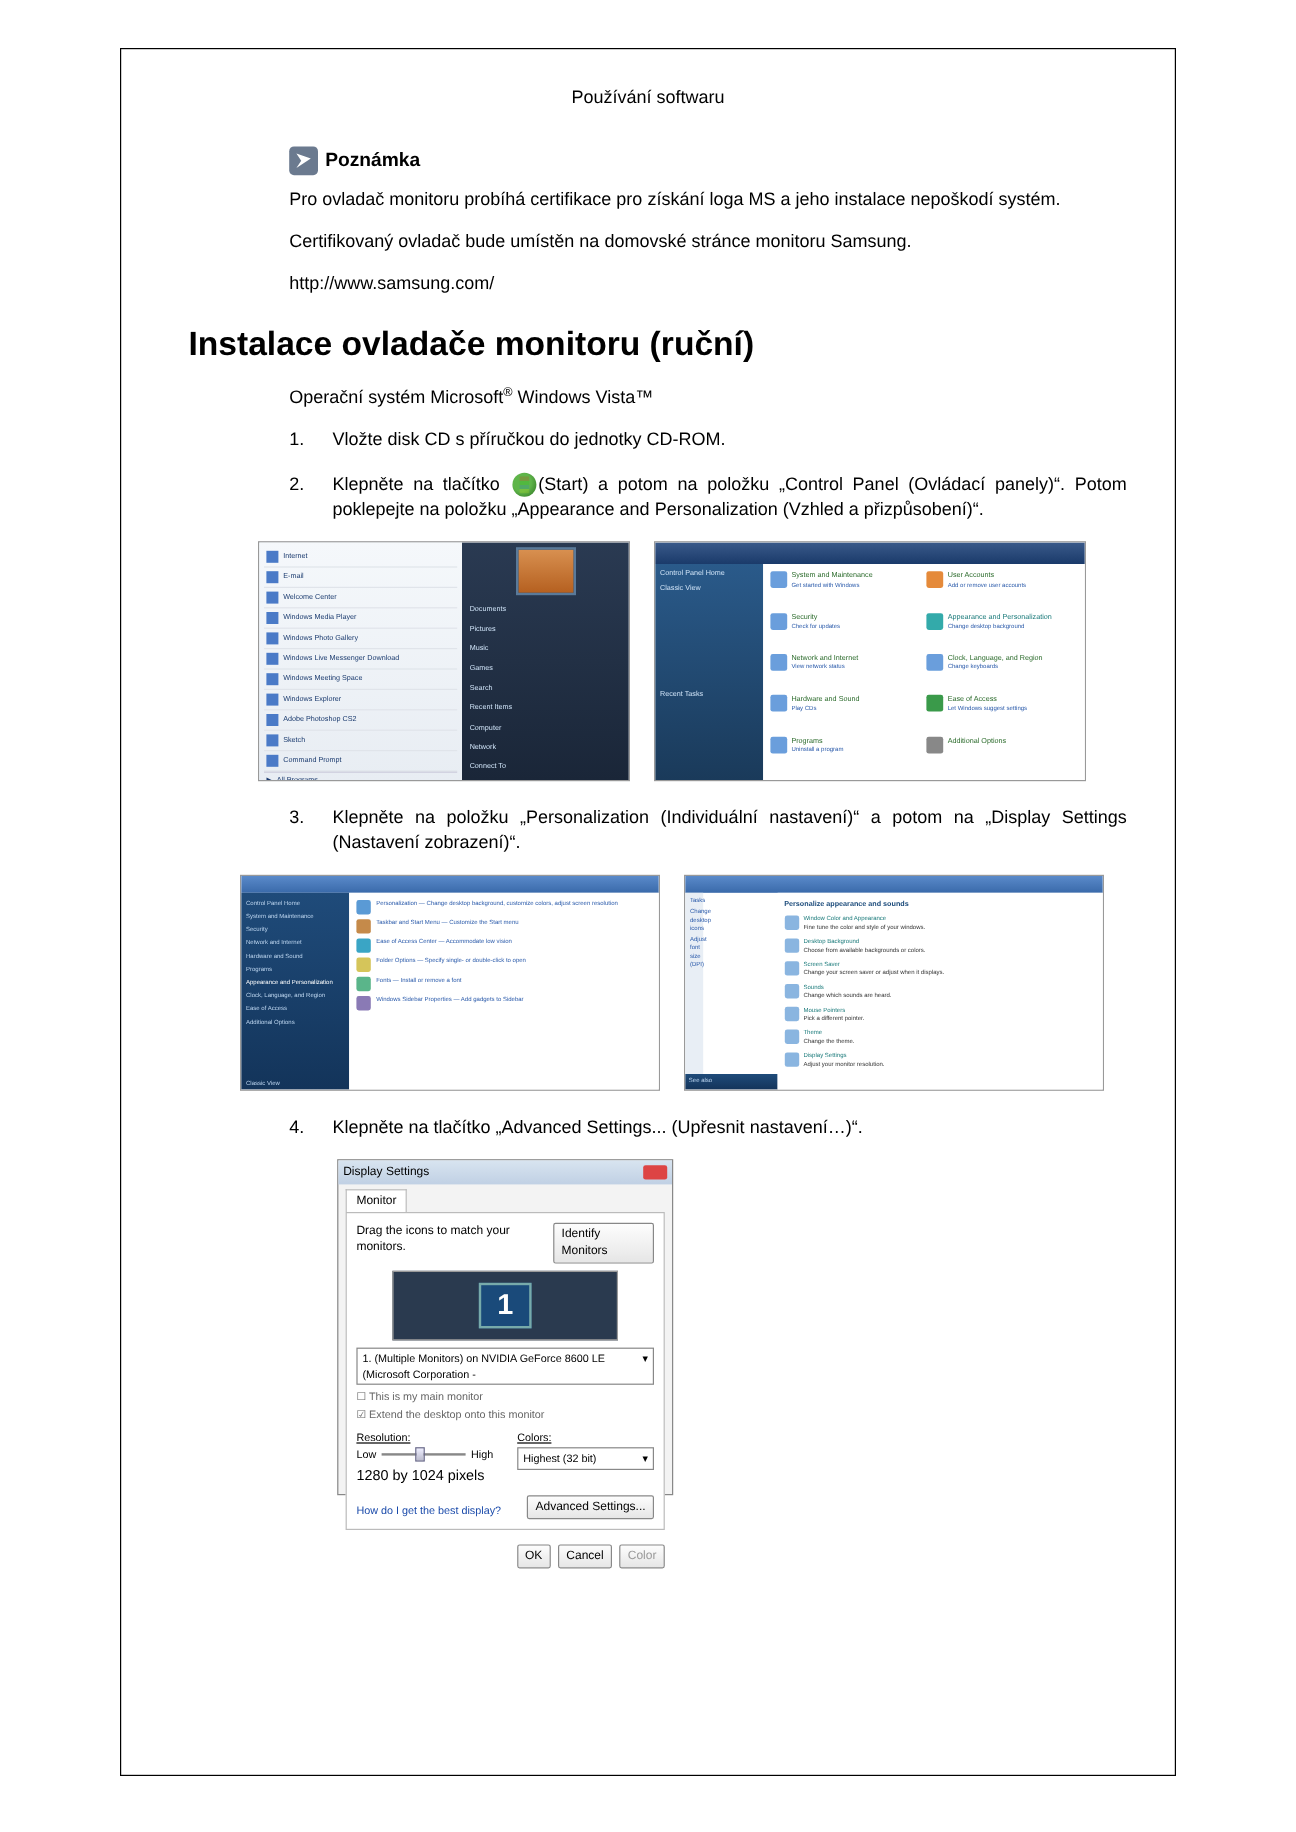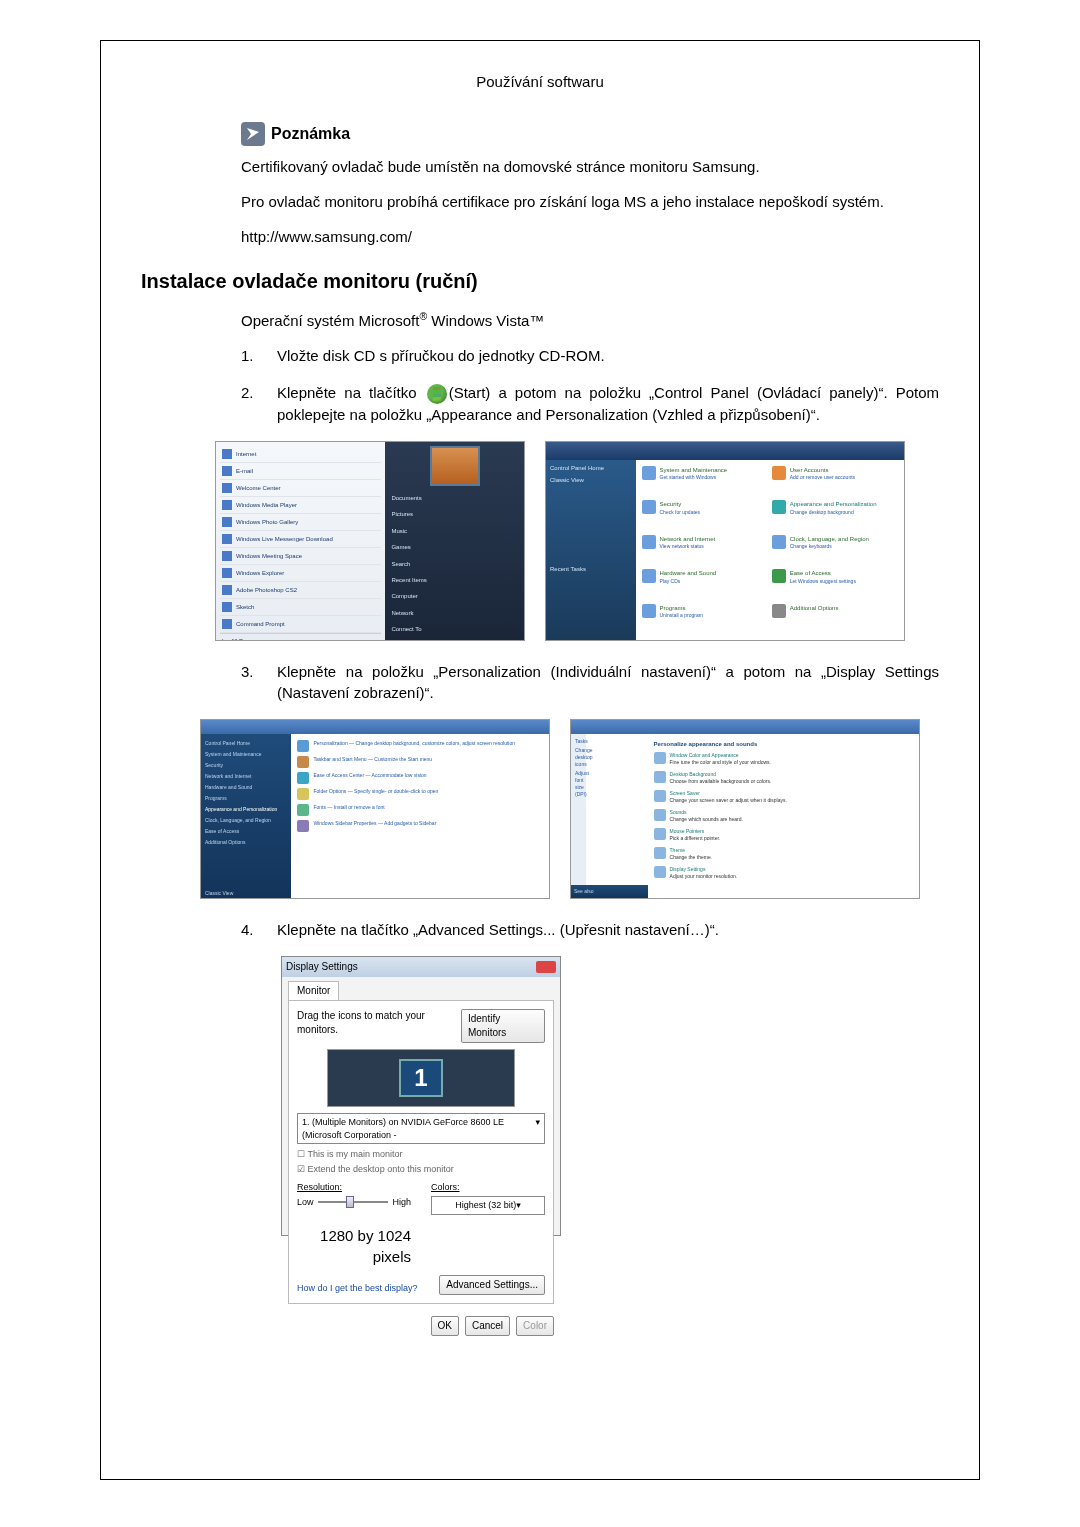--- a/index.html
+++ b/index.html
@@ -50,23 +50,23 @@
       font-weight: bold;
     }
     .note-label {
       font-weight: bold;
       font-size: 16px;
     }
     .note-text {
       margin-bottom: 14px;
     }
     h2.section-title {
-      font-size: 20px;
+      font-size: 28px;
       font-weight: bold;
-      margin: 20px 0 14px 0;
+      margin: 20px 0 14px 16px;
     }
     .indented {
       margin-left: 100px;
     }
     .paragraph {
       margin-bottom: 14px;
       text-align: justify;
     }
     ol.steps {
       margin-left: 100px;
@@ -302,21 +302,21 @@
       justify-content: center;
       font-size: 24px;
       font-weight: bold;
     }
     .ss-display .dropdown {
       border: 1px solid #888;
       padding: 2px 4px;
       font-size: 9px;
       margin: 4px 0;
       display: flex;
-      justify-content: center;
+      justify-content: space-between;
     }
     .ss-display .check { font-size: 9px; color: #666; margin: 2px 0; }
     .ss-display .slider-row {
       display: flex;
       gap: 20px;
       margin-top: 6px;
       font-size: 9px;
     }
     .ss-display .slider-col { flex: 1; }
     .ss-display .slider-col .lbl { text-decoration: underline; }
@@ -327,21 +327,21 @@
       font-size: 9px;
       margin-top: 2px;
     }
     .ss-display .track {
       flex: 1; height: 2px; background: #888; position: relative;
     }
     .ss-display .thumb {
       position: absolute; left: 40%; top: -5px; width: 8px; height: 12px;
       background: linear-gradient(#eef,#bbc); border: 1px solid #668;
     }
-    .ss-display .res-txt { text-align: right; font-size: 15px; margin-top: 16px; }
+    .ss-display .res-txt { text-align: left; font-size: 12px; margin-top: 2px; }
     .ss-display .link { color: #1a4aaa; font-size: 9px; }
     .ss-display .foot {
       display: flex;
       justify-content: flex-end;
       gap: 6px;
       padding: 6px;
     }
     .ss-display .foot2 {
       display: flex;
       justify-content: space-between;
@@ -364,22 +364,22 @@
 
   <div class="note-block">
     <div class="note-header">
       <span class="note-icon">
         <svg width="16" height="16" viewBox="0 0 16 16">
             <path d="M2 2 L14 6 L2 14 L6 8 Z" fill="#fff"></path>
           </svg>
       </span>
       <span class="note-label">Poznámka</span>
     </div>
+    <p class="note-text">Pro ovladač monitoru probíhá certifikace pro získání loga MS a jeho instalace nepoškodí systém.</p>
     <p class="note-text">Certifikovaný ovladač bude umístěn na domovské stránce monitoru Samsung.</p>
-    <p class="note-text">Pro ovladač monitoru probíhá certifikace pro získání loga MS a jeho instalace nepoškodí systém.</p>
     <p class="note-text">http://www.samsung.com/</p>
   </div>
 
   <h2 class="section-title">Instalace ovladače monitoru (ruční)</h2>
 
   <p class="indented paragraph">
     <span>Operační systém Microsoft</span><sup>®</sup><span> Windows Vista™</span>
   </p>
 
   <ol class="steps">

